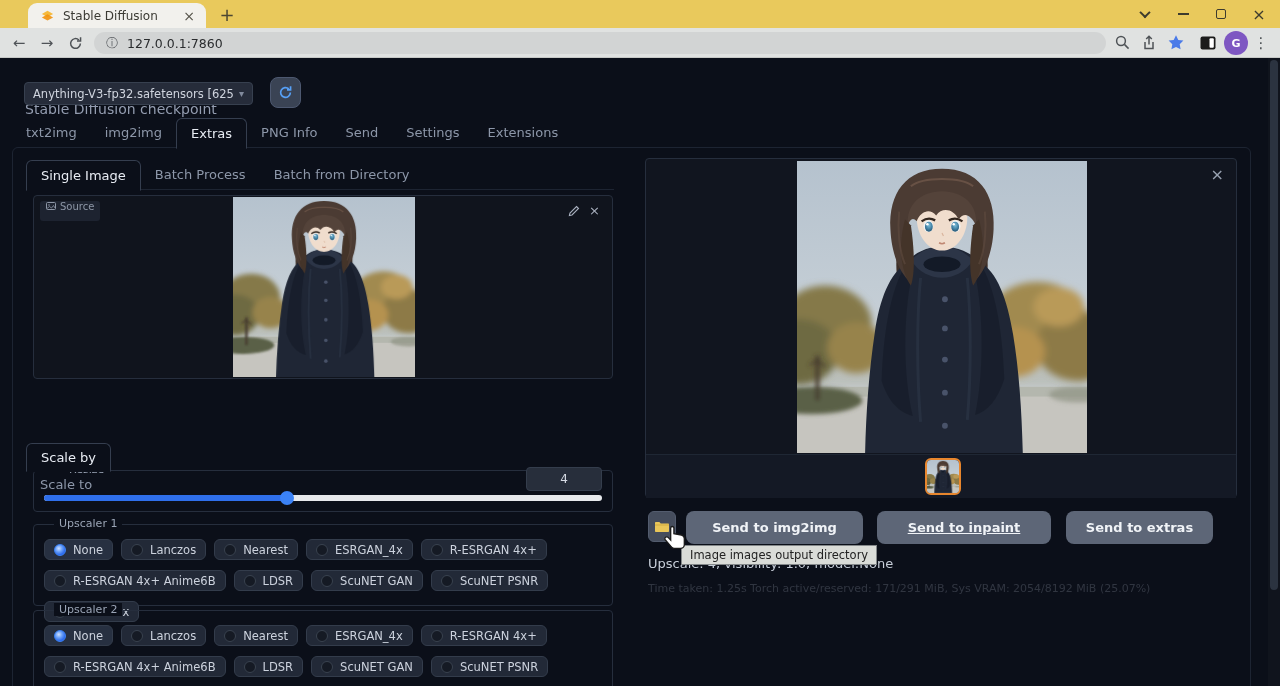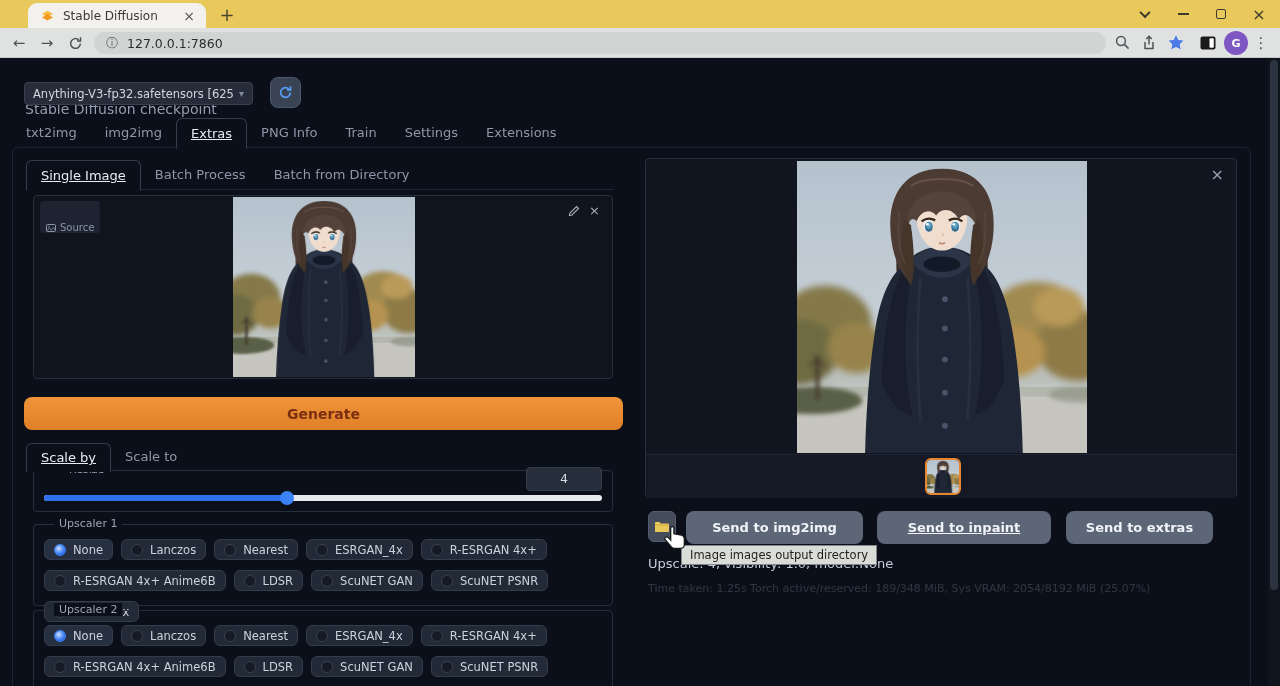--- a/index.html
+++ b/index.html
@@ -45,31 +45,31 @@
               border-radius:4px; display:flex; align-items:center; padding:0 8px; }
   .dropdown .val { font-size:11.5px; color:#cfd4de; white-space:nowrap; overflow:hidden; flex:1; }
   .dropdown .chev { color:#818a9c; font-size:10px; margin-left:6px; }
   .refresh-btn { position:absolute; left:270px; top:19px; width:31px; height:31px; background:#3a4354; border:1px solid #4d5870;
                  border-radius:8px; display:flex; align-items:center; justify-content:center; }
 
   .tabs { position:absolute; display:flex; z-index:2;justify-content:space-between; }
   .main-tabs { left:12px; top:60px; height:30px; }
   .tab { padding:7px 14px; font-size:13px; color:#8d97a9; white-space:nowrap; }
   .tab.active { border:1px solid #353e4f; border-bottom:1px solid #0b0f19; border-radius:6px 6px 0 0;
-                color:#e8ecf3; background:#0b0f19; margin-bottom:-1px;text-decoration:underline; }
+                color:#e8ecf3; background:#0b0f19; margin-bottom:-1px; }
 
   .subtabs { left:26px; top:102px; height:30px; }
   .subtab-line { position:absolute; left:26px; top:131px; width:588px; border-top:1px solid #1d2432; }
-  .scaletabs { left:26px; top:385px; height:28px; }
+  .scaletabs { left:26px; top:385px; height:28px;flex-direction:column; }
   .scaletabs .tab { padding:6px 14px; }
 
   .img-box { position:absolute; left:33px; top:137px; width:580px; height:184px; background:#10141d;
              border:1px solid #262e3d; border-radius:4px; }
-  .src-chip { position:absolute; left:6px; top:5px; height:32px; background:#1d2330; border-radius:3px; padding:0 6px;
-              display:flex; align-items:flex-end; gap:4px; font-size:10px; color:#8d96a6; }
+  .src-chip { position:absolute; left:6px; top:5px; height:20px; background:#1d2330; border-radius:3px; padding:0 6px;
+              display:flex; align-items:flex-start; gap:4px; font-size:10px; color:#8d96a6; }
   .imgbox-ic { position:absolute; top:7px; color:#a7afbd; font-size:13px; }
   .ic-pencil { right:32px; top:9px; } .ic-clear { right:12px; }
   .girl-src { position:absolute; left:199px; top:1px; width:182px; height:180px; }
 
   .generate { position:absolute; left:24px; top:339px; width:599px; height:33px; border:none; border-radius:8px;
               background:linear-gradient(180deg,#f0943a,#e07f26); color:#7a2e10; font-weight:bold; font-size:14px;
               font-family:inherit; }
 
   .block { position:absolute; border:1px solid #262e3d; border-radius:4px; }
   .legend { position:absolute; left:20px; top:-8px; font-size:11px; color:#9aa4b5; background:#0b0f19; padding:0 5px; white-space:nowrap; }
@@ -266,21 +266,21 @@
         <path d="M13.2 8a5.2 5.2 0 1 1-1.6-3.8" fill="none" stroke="#57a0f6" stroke-width="1.8"></path>
         <path d="M13.4 1.4V5.2H9.6" fill="none" stroke="#57a0f6" stroke-width="1.8"></path>
       </svg>
     </div>
 
     <div class="tabs main-tabs">
       <div class="tab">txt2img</div>
       <div class="tab">img2img</div>
       <div class="tab active">Extras</div>
       <div class="tab">PNG Info</div>
-      <div class="tab">Train</div>
+      <div class="tab">Send</div>
       <div class="tab">Settings</div>
       <div class="tab">Extensions</div>
     </div>
 
     <div class="tabs subtabs">
       <div class="tab active">Single Image</div>
       <div class="tab">Batch Process</div>
       <div class="tab">Batch from Directory</div>
     </div>
     <div class="subtab-line"></div>
@@ -296,21 +296,20 @@
       </div>
       <svg class="imgbox-ic ic-pencil" width="12" height="12" viewBox="0 0 12 12">
         <path d="M8.5 1.5l2 2-6.5 6.5-2.6.6.6-2.6z" stroke="#a8b0be" fill="none" stroke-width="1.1"></path>
       </svg>
       <span class="imgbox-ic ic-clear">×</span>
       <svg class="girl-src" viewBox="0 0 300 300" preserveAspectRatio="xMidYMid slice">
         <use href="#girlScene"></use>
       </svg>
     </div>
 
-    <button class="generate">Generate</button>
 
     <div class="tabs scaletabs">
       <div class="tab active">Scale by</div>
       <div class="tab">Scale to</div>
     </div>
 
     <div class="block resize-box">
       <span class="legend" style="left:30px">Resize</span>
       <div class="num-box">4</div>
       <div class="slider">
@@ -430,19 +429,19 @@
     </div>
     <button class="send-btn send-1">Send to img2img</button>
     <button class="send-btn send-2">Send to inpaint</button>
     <button class="send-btn send-3">Send to extras</button>
 
     <svg class="cursor" width="22" height="26" viewBox="0 0 22 26">
       <path d="M8.3 1.5c-.9 0-1.6.7-1.6 1.6v12l-2.6-2.7c-.8-.8-2-.8-2.7 0-.7.7-.7 1.9 0 2.6l6.2 7.1c.7.8 1.7 1.3 2.8 1.3h6.2c2 0 3.7-1.7 3.7-3.7v-6.3c0-1.7-1.2-3.1-2.9-3.4l-7.5-1.3V3.1c0-.9-.7-1.6-1.6-1.6z" fill="#ffffff" stroke="#1a1a1a" stroke-width="1.3"></path>
     </svg>
     <div class="tooltip">Image images output directory</div>
     <div class="result-info">Upscale: 4, visibility: 1.0, model:None</div>
-    <div class="footer-stats">Time taken: 1.25s  Torch active/reserved: 189/348 MiB, Sys VRAM: 2054/8192 MiB (25.07%)</div>
+    <div class="footer-stats">Time taken: 1.25s  Torch active/reserved: 171/291 MiB, Sys VRAM: 2054/8192 MiB (25.07%)</div>
 
     <div class="sb">
       <div class="sb-thumb"></div>
     </div>
   </div>
 </div>
 
 </body></html>

